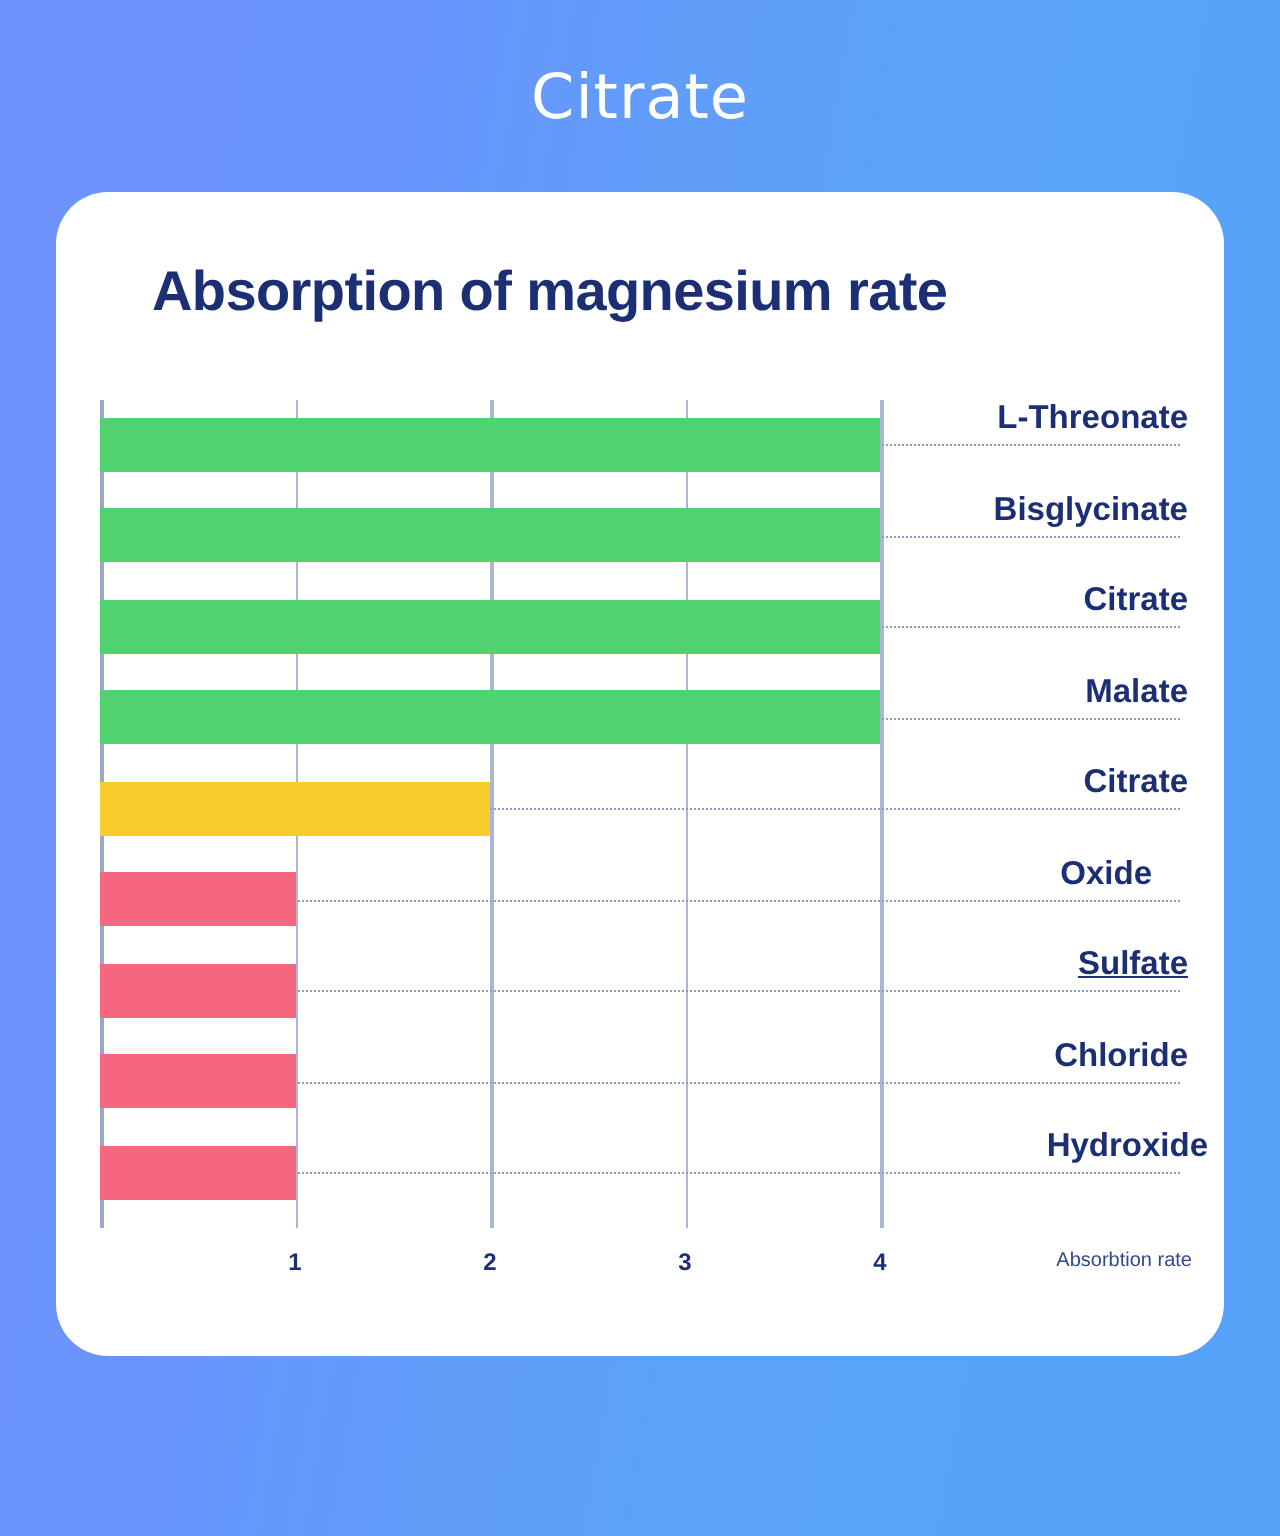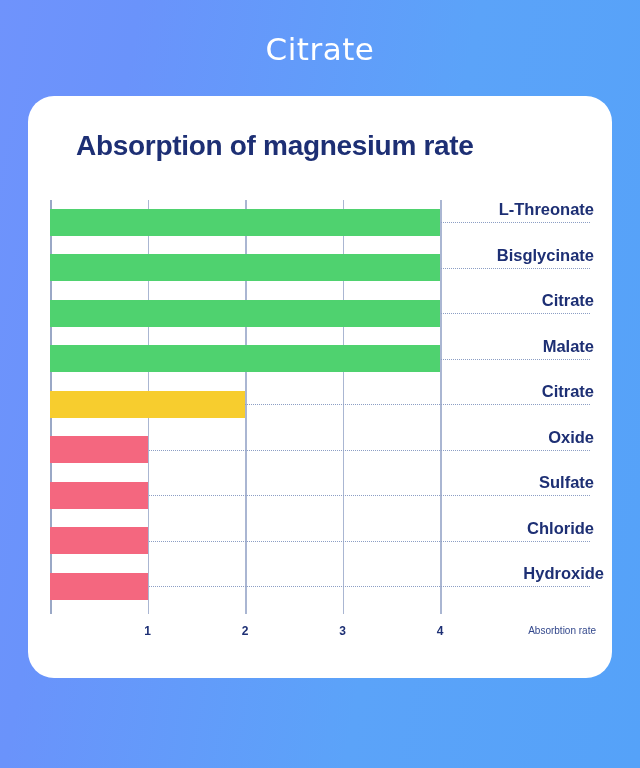--- a/index.html
+++ b/index.html
@@ -181,22 +181,22 @@
           <div class="bar" style="left: 0px; top: 372.5px; width: 97.5px; background: rgb(244, 103, 127);"></div>
         </div>
     </div>
 
     <div id="cat-labels">
         <div class="cat-label" style="top: 104px; right: 18px;">L-Threonate</div>
         <div class="cat-label" style="top: 149.5px; right: 18px;">Bisglycinate</div>
         <div class="cat-label" style="top: 195px; right: 18px;">Citrate</div>
         <div class="cat-label" style="top: 240.5px; right: 18px;">Malate</div>
         <div class="cat-label" style="top: 286px; right: 18px;">Citrate</div>
-        <div class="cat-label" style="top: 331.5px; right: 18px; margin-left: 47px;">Oxide</div>
-        <div class="cat-label" style="top: 377px; right: 18px;">Sulfate</div>
+        <div class="cat-label" style="top: 331.5px; right: 36px; margin-left: 47px;">Oxide</div>
+        <div class="cat-label" style="top: 377px; right: 18px; text-decoration: underline;">Sulfate</div>
         <div class="cat-label" style="top: 422.5px; right: 18px;">Chloride</div>
         <div class="cat-label" style="top: 468px; right: 8px;">Hydroxide</div>
       </div>
     <div id="tick-labels">
         <div class="tick-label" style="left: 104.5px; top: 528px;">1</div>
         <div class="tick-label" style="left: 202px; top: 528px;">2</div>
         <div class="tick-label" style="left: 299.5px; top: 528px;">3</div>
         <div class="tick-label" style="left: 397px; top: 528px;">4</div>
       </div>
 

